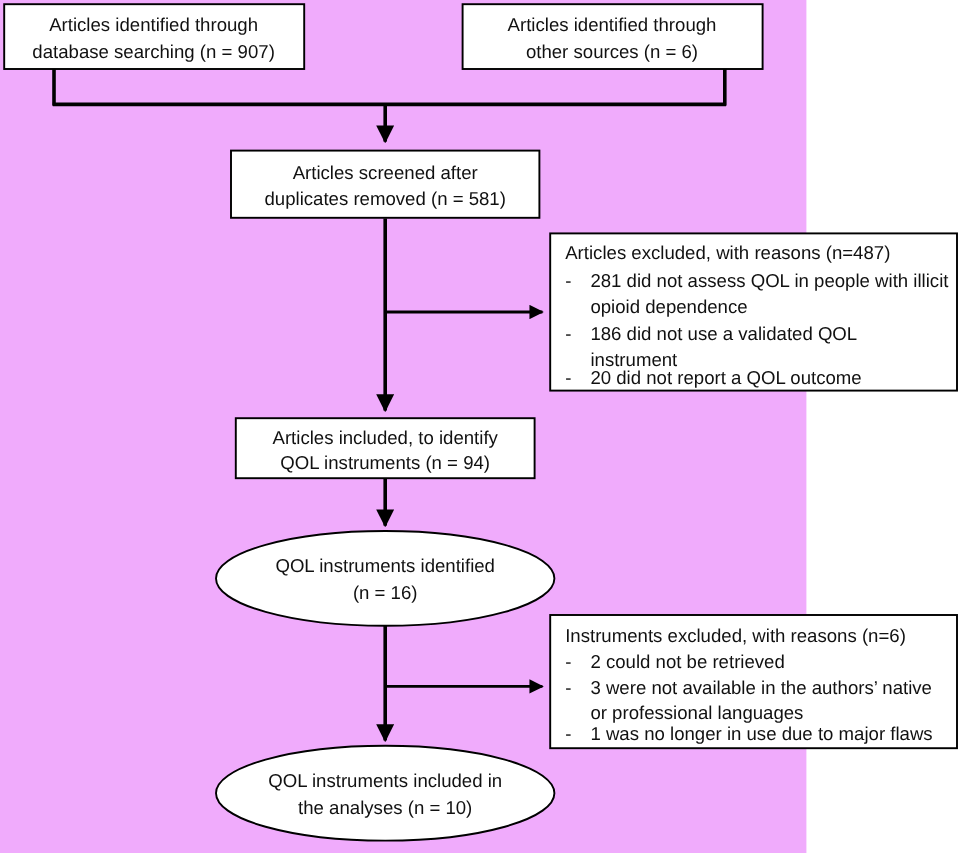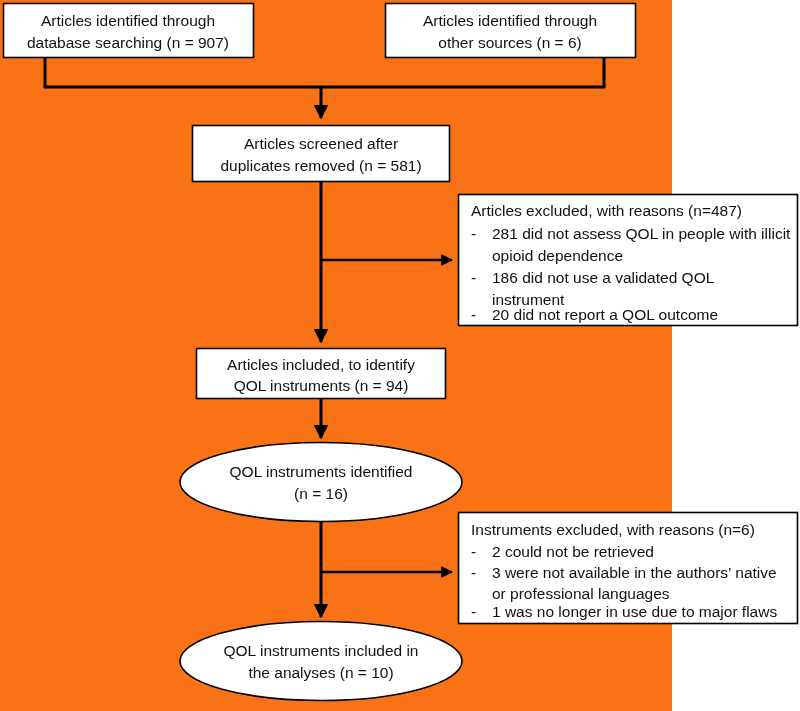--- a/index.html
+++ b/index.html
@@ -10,21 +10,21 @@
   body {
     width: 800px;
     height: 711px;
     font-family: "Liberation Sans", sans-serif;
     overflow: hidden;
   }
   #diagram-root {
     position: relative;
     width: 672px;
     height: 711px;
-    background: #f97316;
+    background: #f0abfc;
   }
   svg.flow {
     position: absolute;
     top: 0;
     left: 0;
     width: 800px;
     height: 711px;
   }
   .node-box {
     fill: #ffffff;

